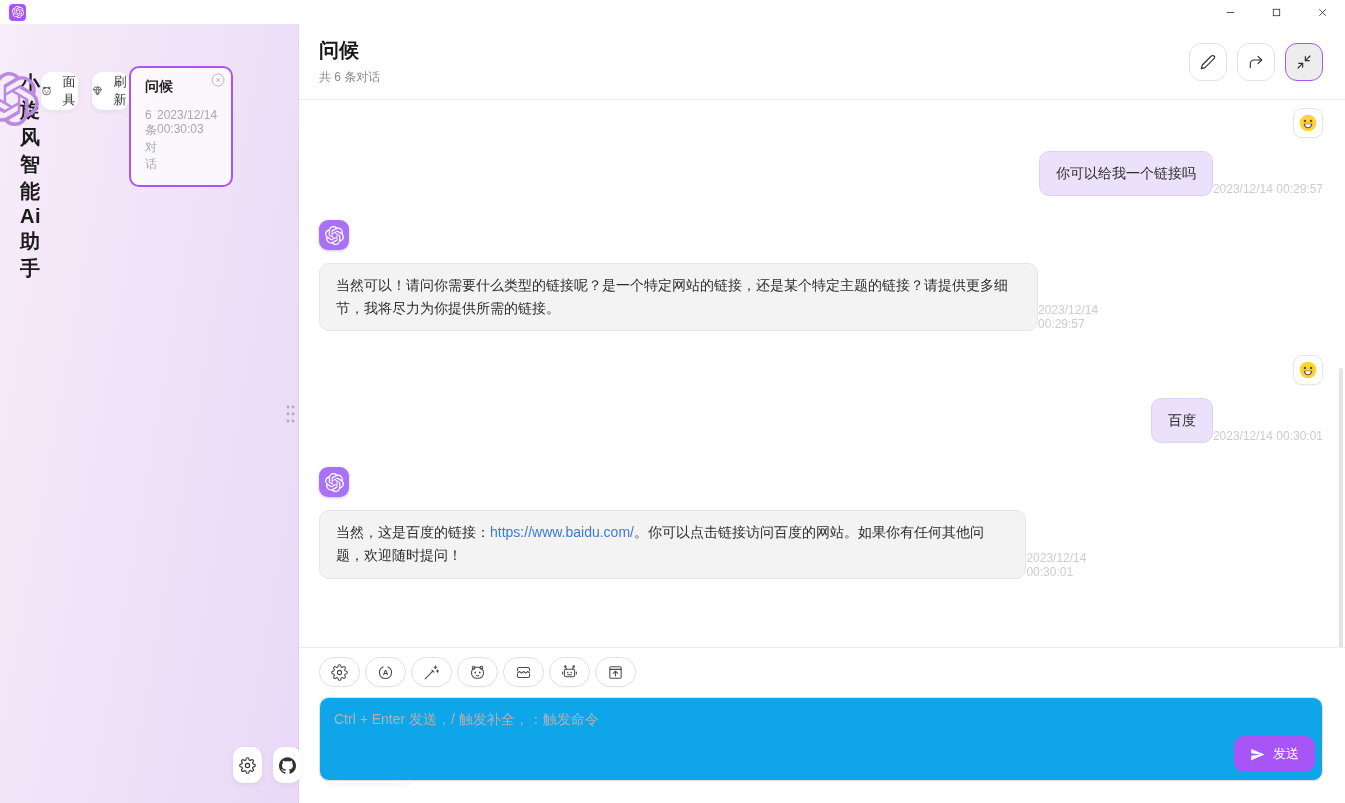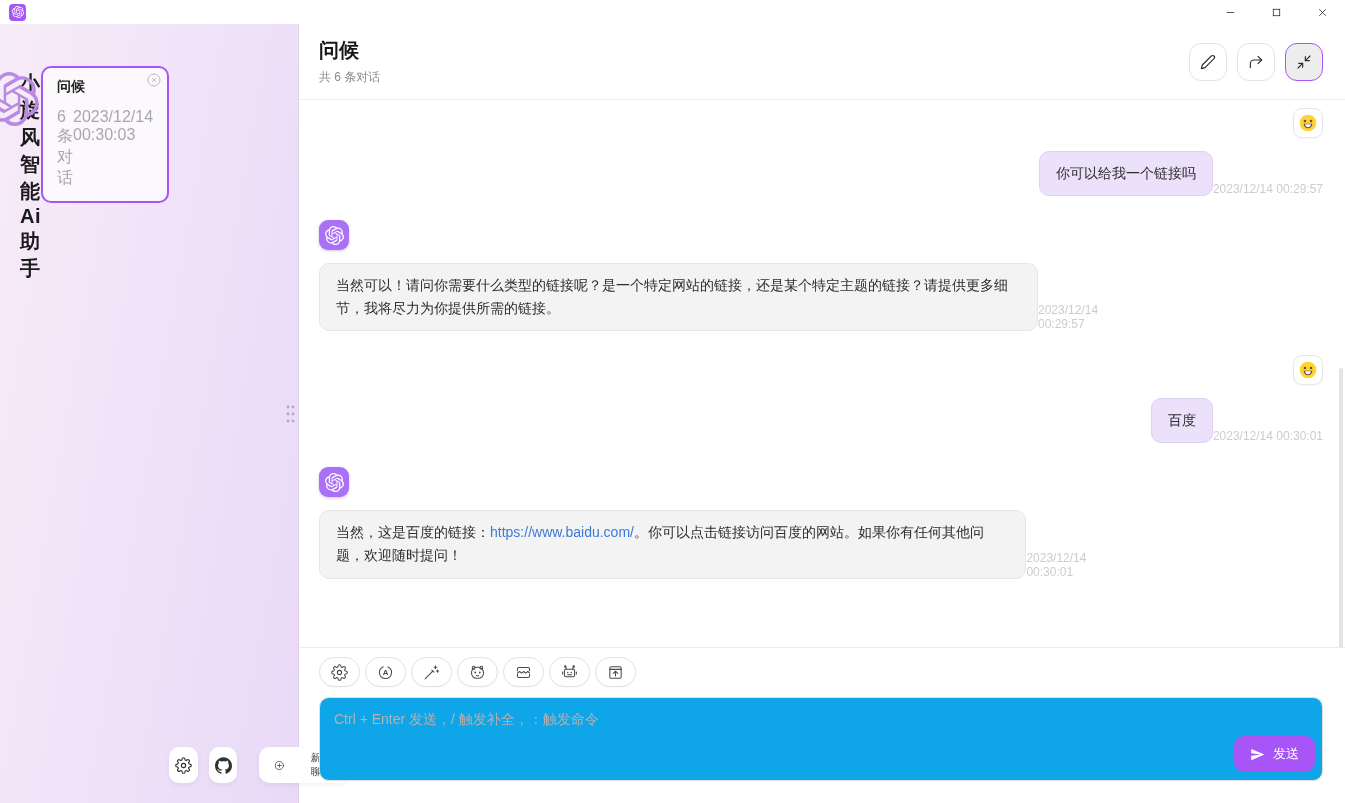--- a/index.html
+++ b/index.html
@@ -42,21 +42,21 @@
     font-size: 13px; color: #333; box-shadow: 0 2px 5px rgba(90,60,130,0.07); cursor: pointer;
     font-family: inherit;
   }
   .sb-action-btn svg { width: 16px; height: 16px; stroke: #444; stroke-width: 1.6; fill: none; stroke-linecap: round; stroke-linejoin: round; }
   .chat-list { margin-top: 22px; flex: 1; min-height: 0; }
   .chat-item {
     position: relative; background: rgba(255,255,255,0.72); border: 2px solid var(--accent);
     border-radius: 10px; padding: 10px 14px 12px; cursor: pointer;
   }
   .chat-item-title { font-size: 14px; font-weight: bold; color: #222; }
-  .chat-item-meta { display: flex; justify-content: space-between; margin-top: 12px; font-size: 16px; color: #a8a8a8; }
+  .chat-item-meta { display: flex; justify-content: space-between; margin-top: 12px; font-size: 12px; color: #a8a8a8; }
   .chat-item-close { position: absolute; top: 4px; right: 5px; width: 16px; height: 16px; color: #b5b5b5; cursor: pointer; }
   .chat-item-close svg { width: 16px; height: 16px; stroke: currentColor; stroke-width: 1.4; fill: none; }
   .drag-handle { position: absolute; right: 1px; top: 50%; transform: translateY(-50%); color: #b3a8c0; padding: 4px 2px; cursor: ew-resize; }
   .drag-handle svg { width: 11px; height: 22px; fill: currentColor; }
   .sb-footer { margin-top: auto; display: flex; align-items: center; gap: 11px; }
   .sb-icon-btn {
     width: 36px; height: 36px; background: #fff; border: none; border-radius: 10px;
     display: flex; align-items: center; justify-content: center; color: #333;
     box-shadow: 0 2px 5px rgba(90,60,130,0.07); cursor: pointer;
   }
@@ -266,20 +266,34 @@
     <aside class="sidebar">
       <div class="sb-head">
         <div class="sb-title">小旋风智能Ai助手</div>
         <div class="sb-logo">
           <svg viewBox="0 0 24 24">
               <use href="#sym-openai"></use>
             </svg>
         </div>
       </div>
 
+      <div class="sb-actions">
+        <button class="sb-action-btn">
+          <svg viewBox="0 0 24 24">
+              <use href="#sym-mask"></use>
+            </svg>
+          <span>面具</span>
+        </button>
+        <button class="sb-action-btn">
+          <svg viewBox="0 0 24 24">
+              <use href="#sym-diamond"></use>
+            </svg>
+          <span>刷新</span>
+        </button>
+      </div>
 
       <div class="chat-list">
         <div class="chat-item">
           <div class="chat-item-title">问候</div>
           <div class="chat-item-meta">
             <span>6 条对话</span>
             <span>2023/12/14 00:30:03</span>
           </div>
           <div class="chat-item-close">
             <svg viewBox="0 0 24 24">

